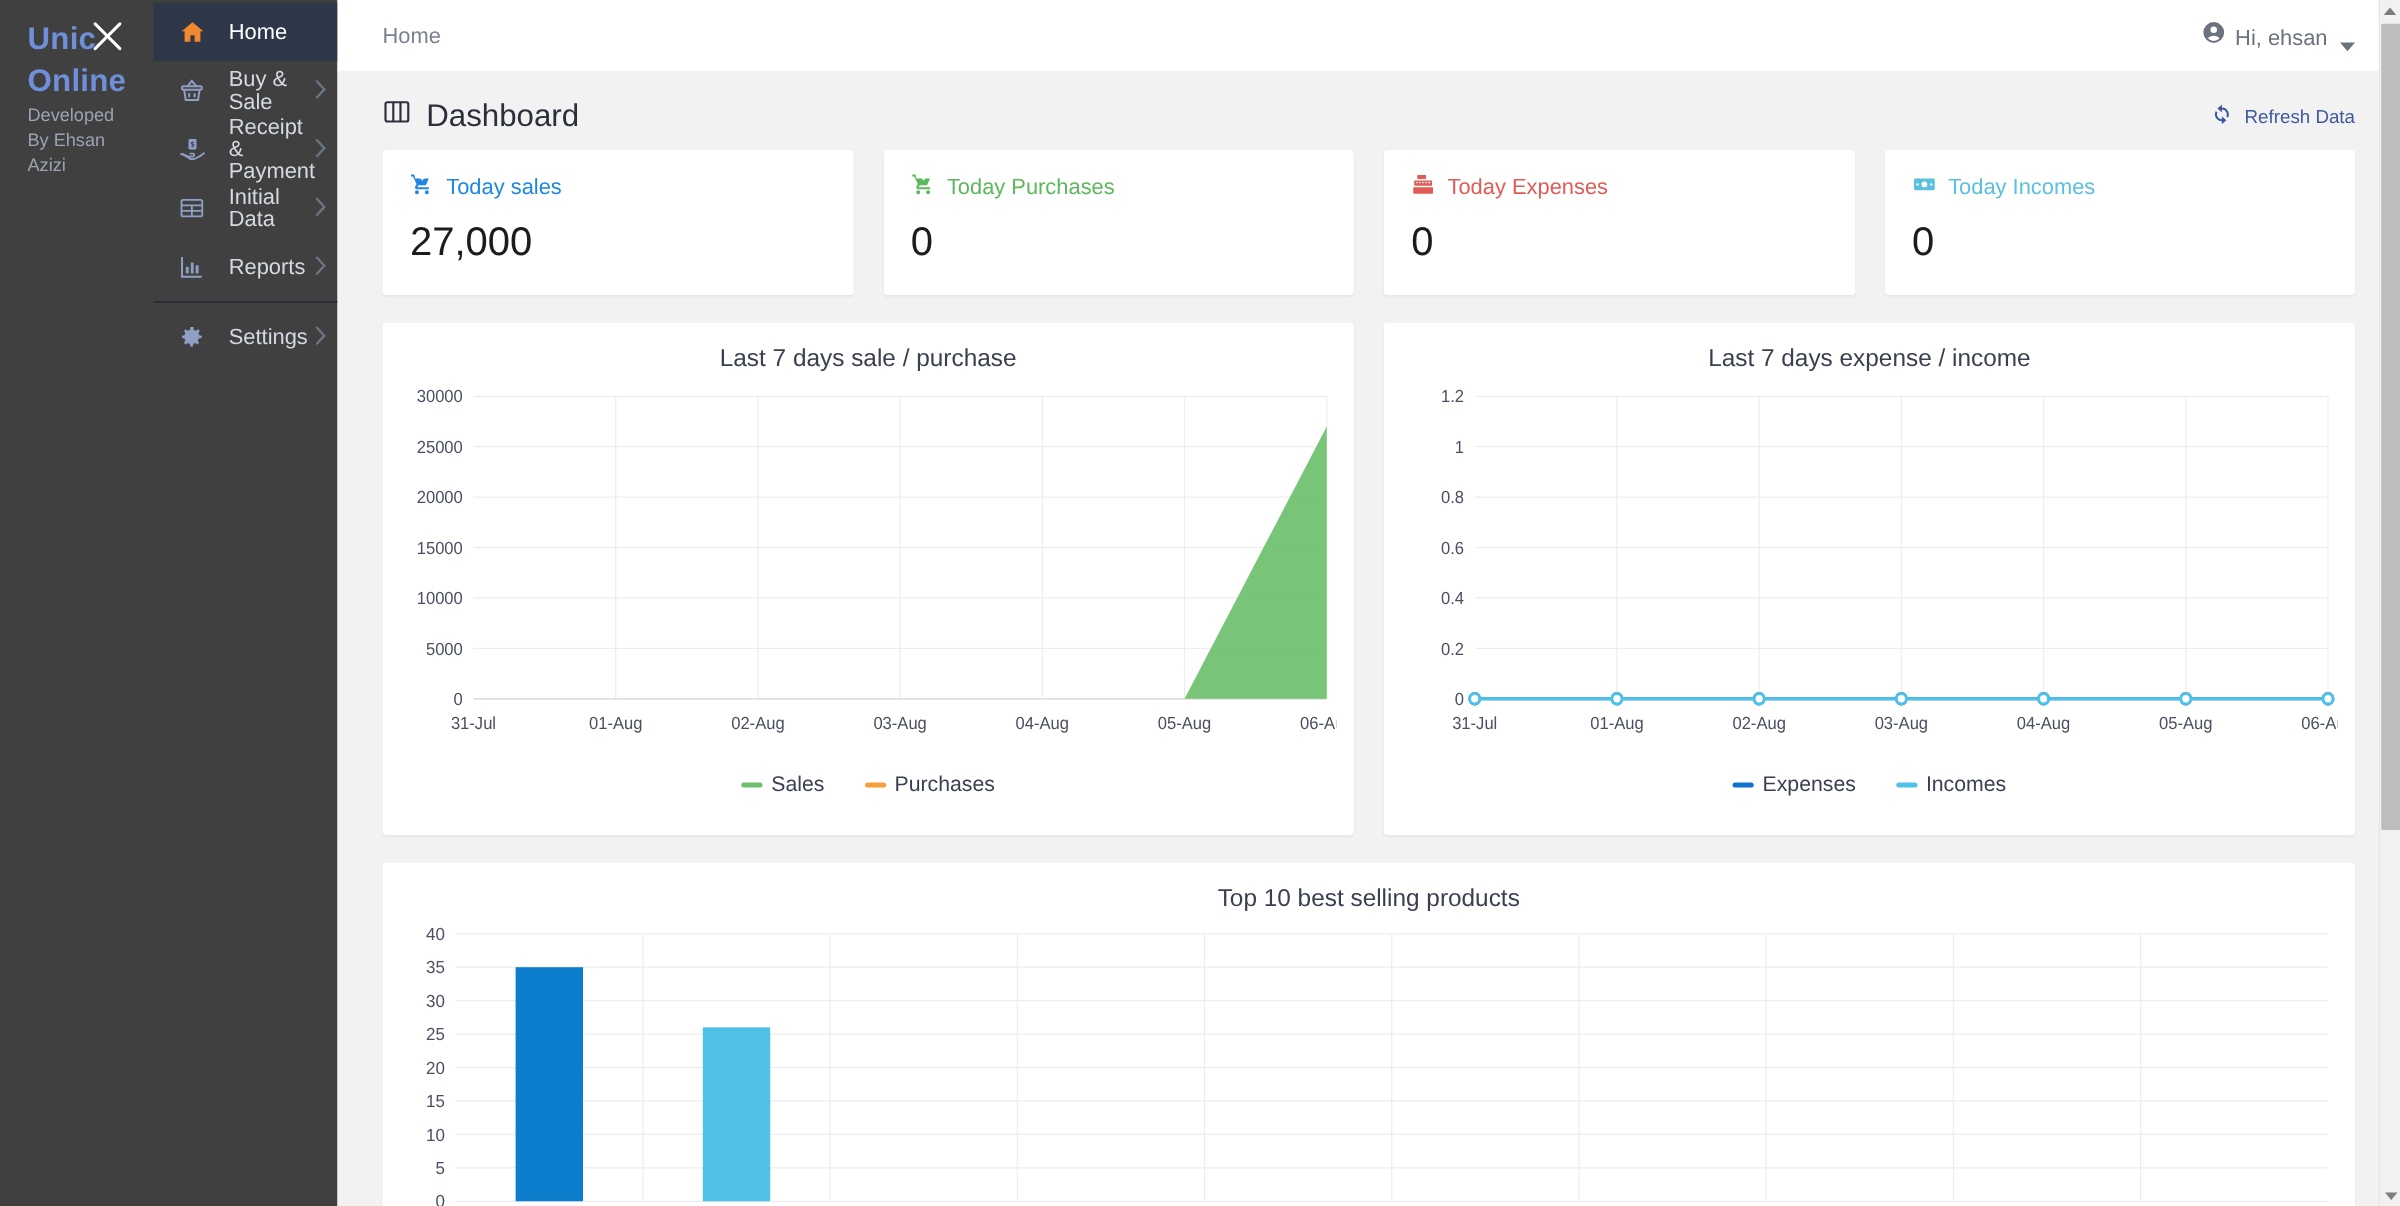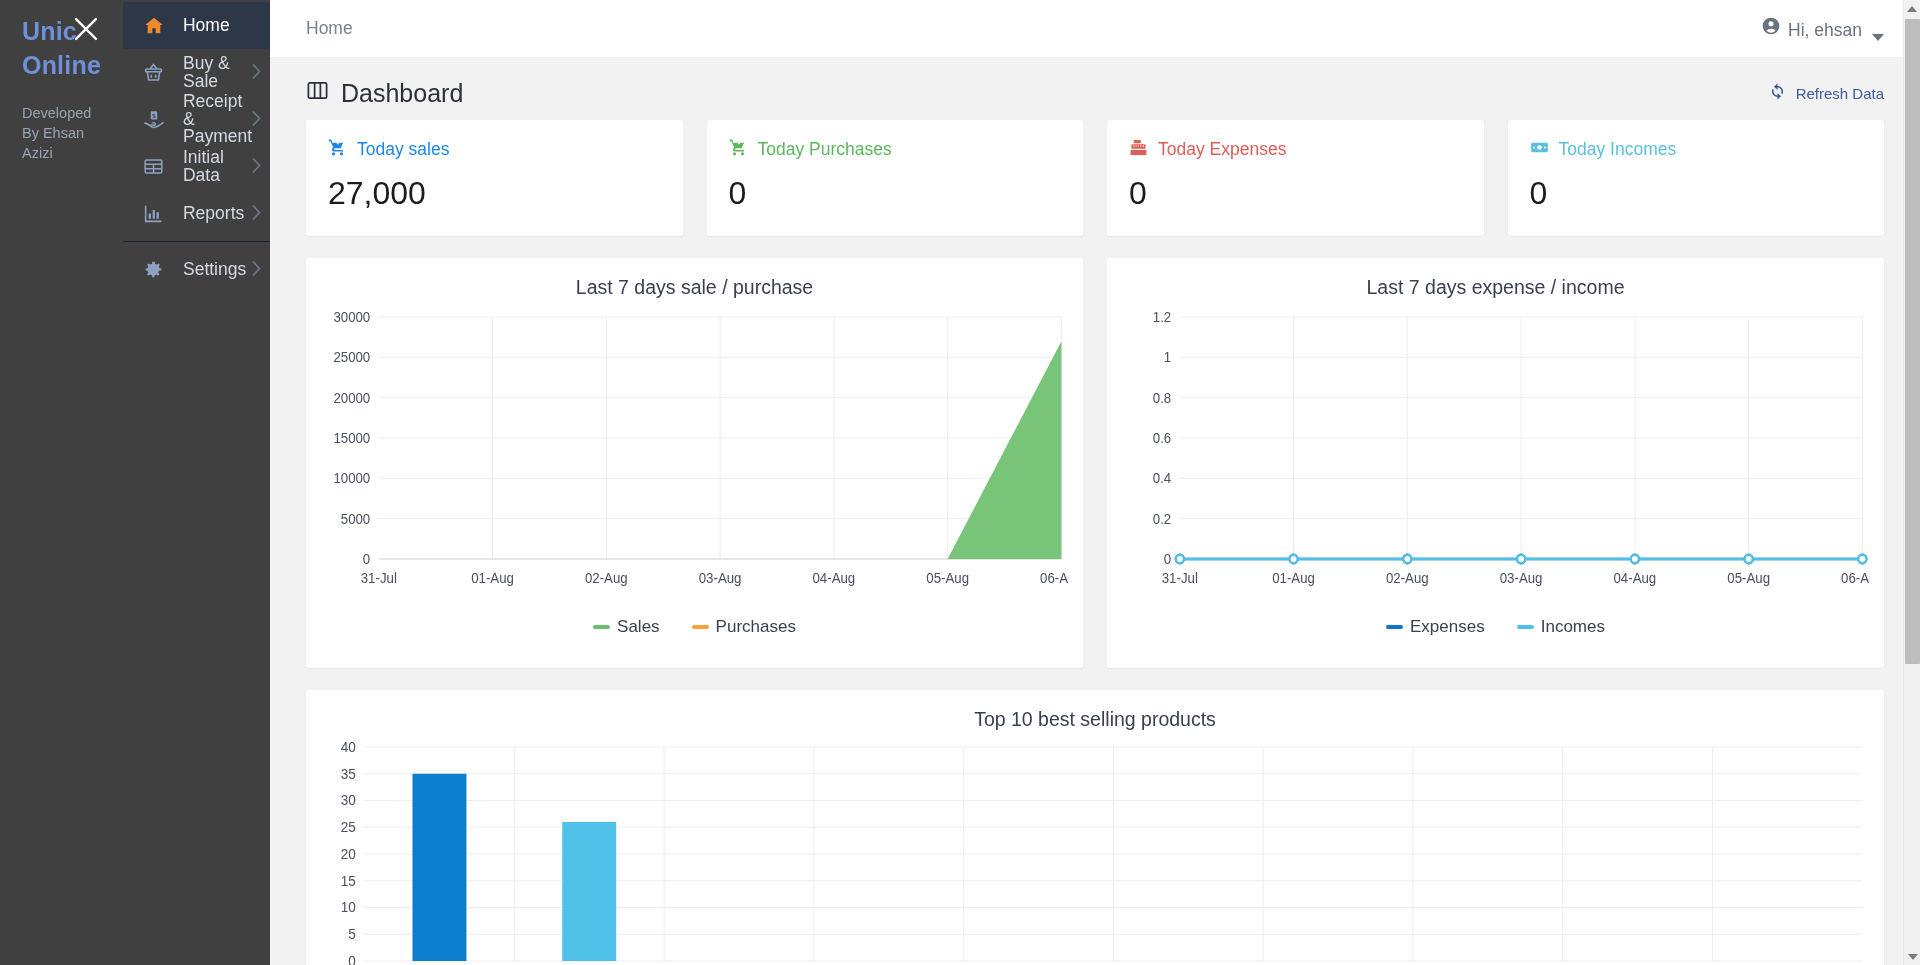--- a/index.html
+++ b/index.html
@@ -15,21 +15,21 @@
   .sidebar {
     width: 270px; min-width: 270px; height: 965px;
     background: #404040; color: #c7cdd8;
     display: flex; flex-direction: row;
   }
   .brand-block { padding: 14px 22px 16px 22px; position: relative; }
   .brand-title {
     font-size: 25px; font-weight: bold; color: #6f8fd8; letter-spacing: .2px;
     line-height: 34px;
   }
-  .brand-sub { font-size: 14.5px; color: #9aa3b2; margin-top: 21px; line-height: 20px;}
+  .brand-sub { font-size: 14.5px; color: #9aa3b2; margin-top: 1px; line-height: 20px;}
   .close-x {
     position: absolute; right: 20px; top: 12px;
     width: 34px; height: 34px; cursor: pointer;
   }
   .close-x svg { display:block; }
   .nav-divider { height: 1px; background: #1b2330; }
   .nav { padding-top: 2px; }
   .nav-item {
     display: flex; align-items: center;
     height: 47px; padding: 0 20px 0 20px;

